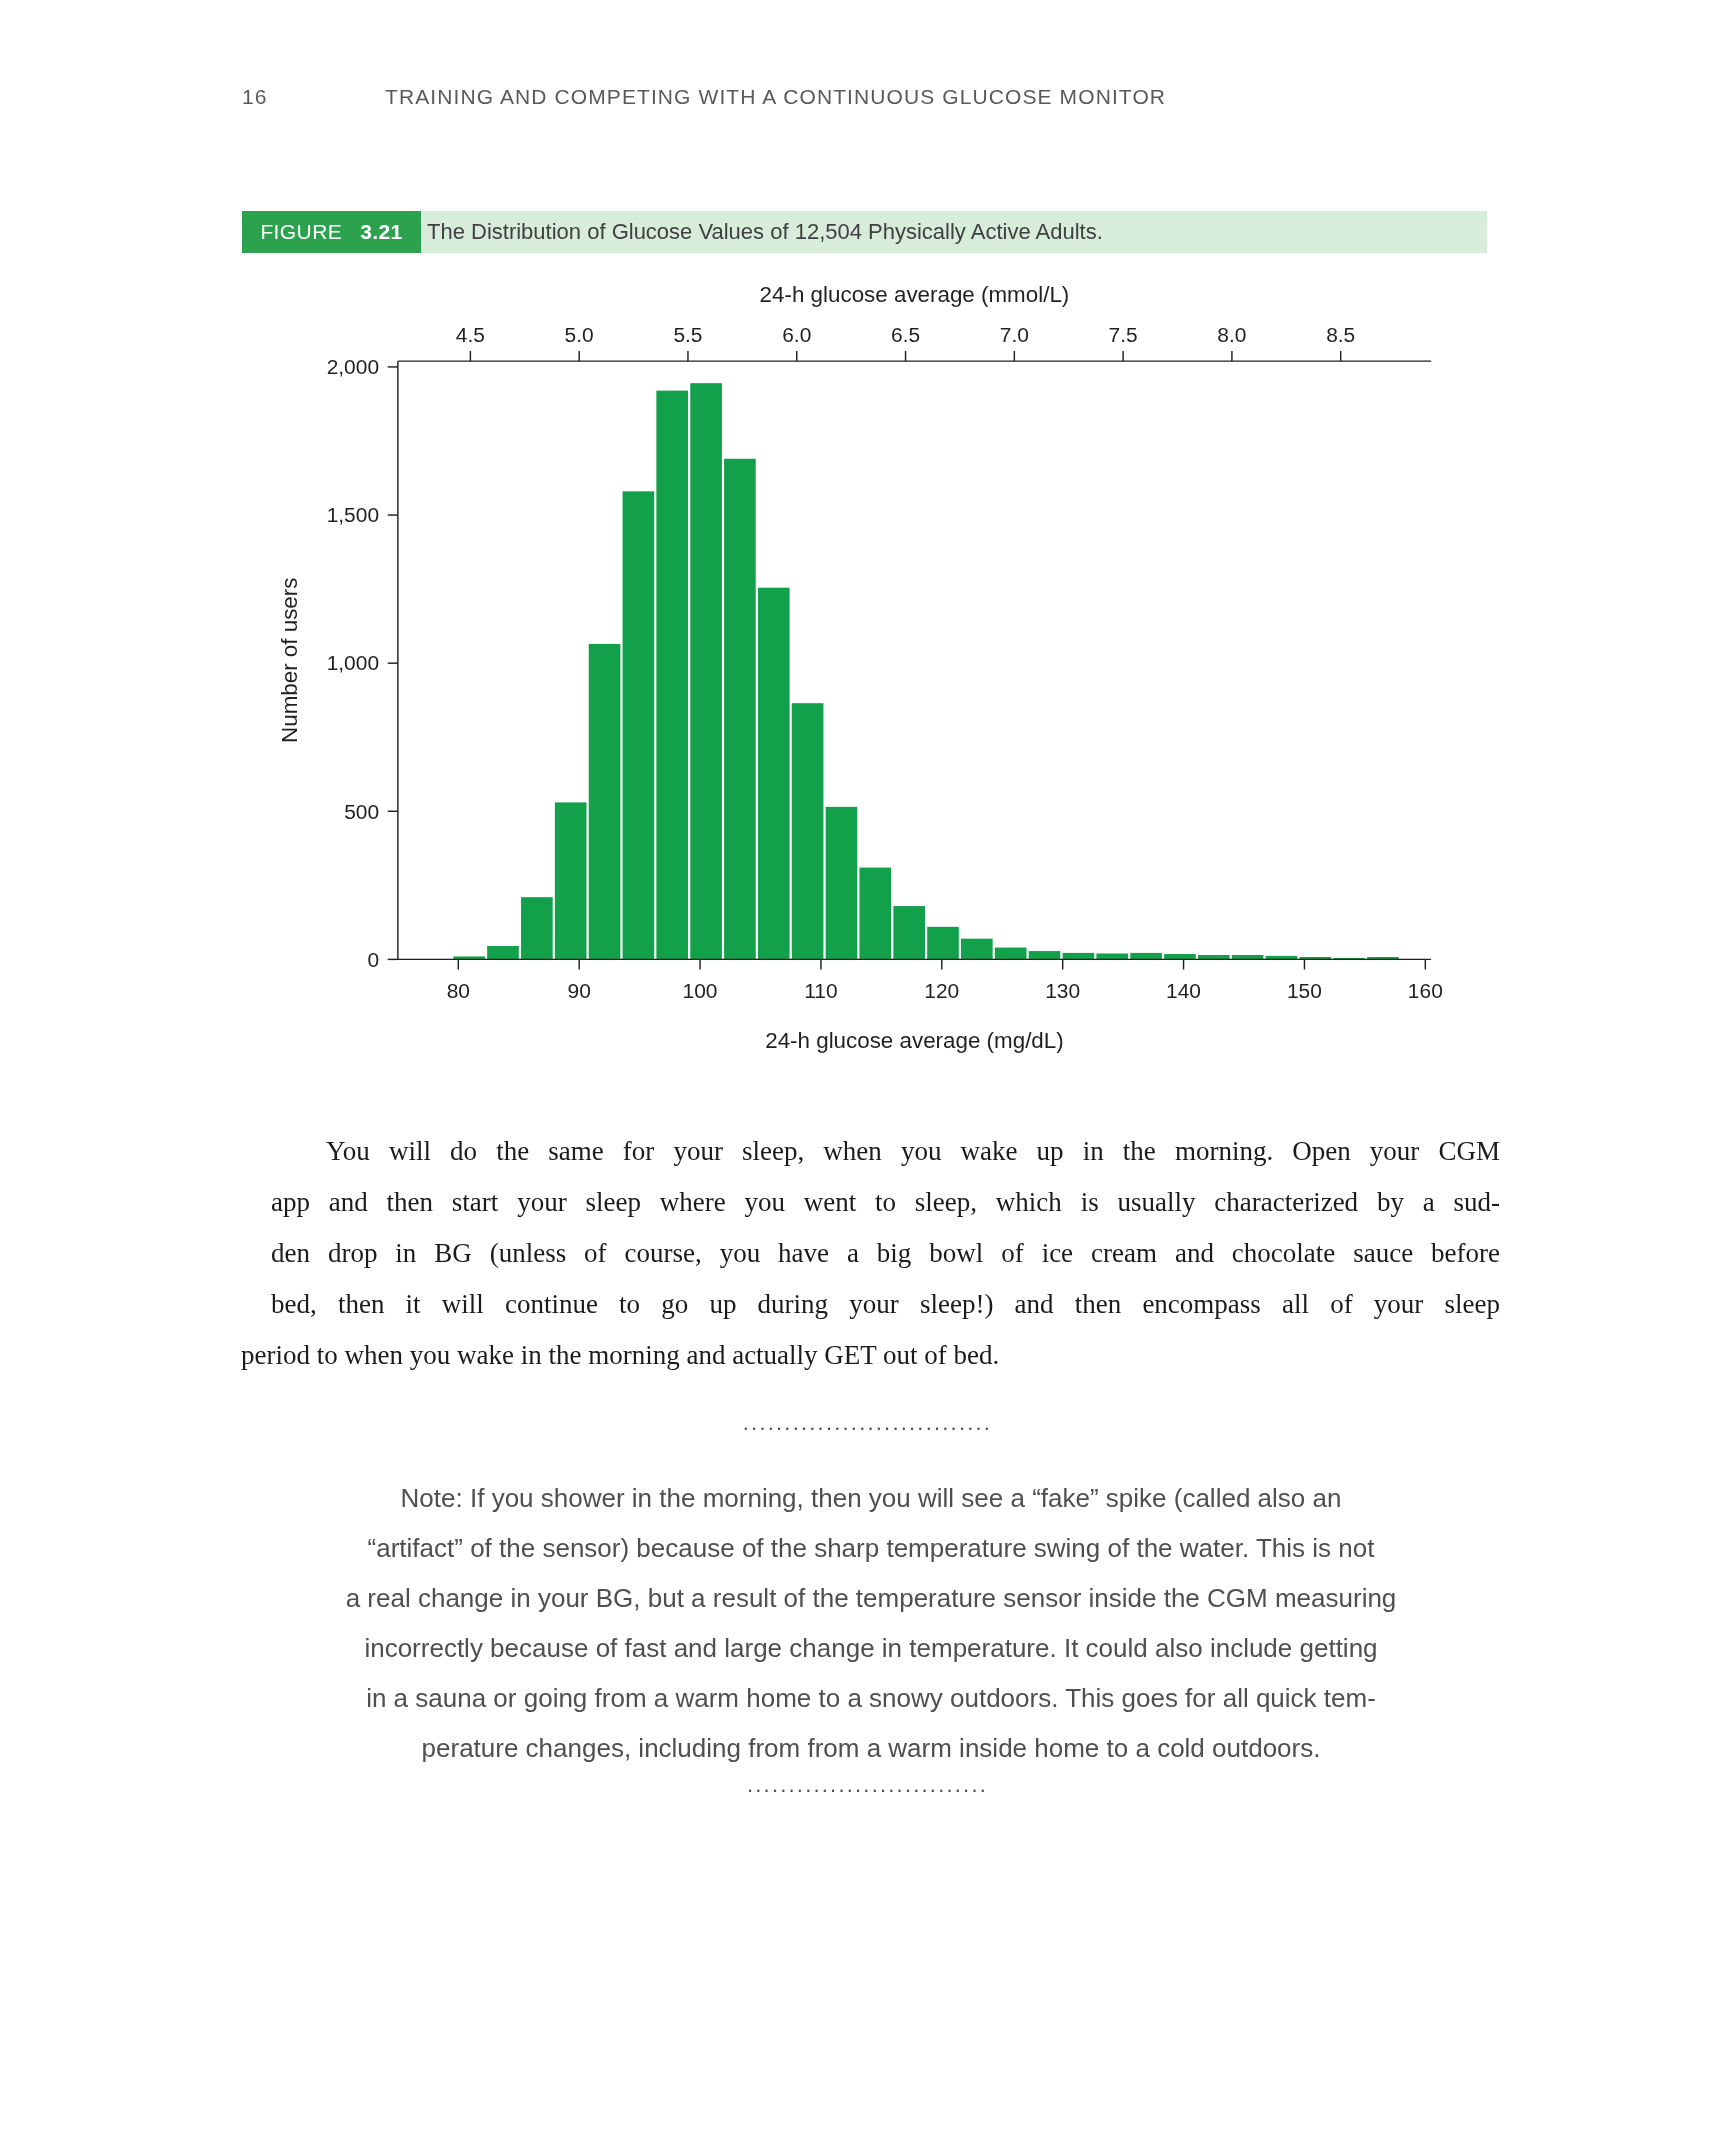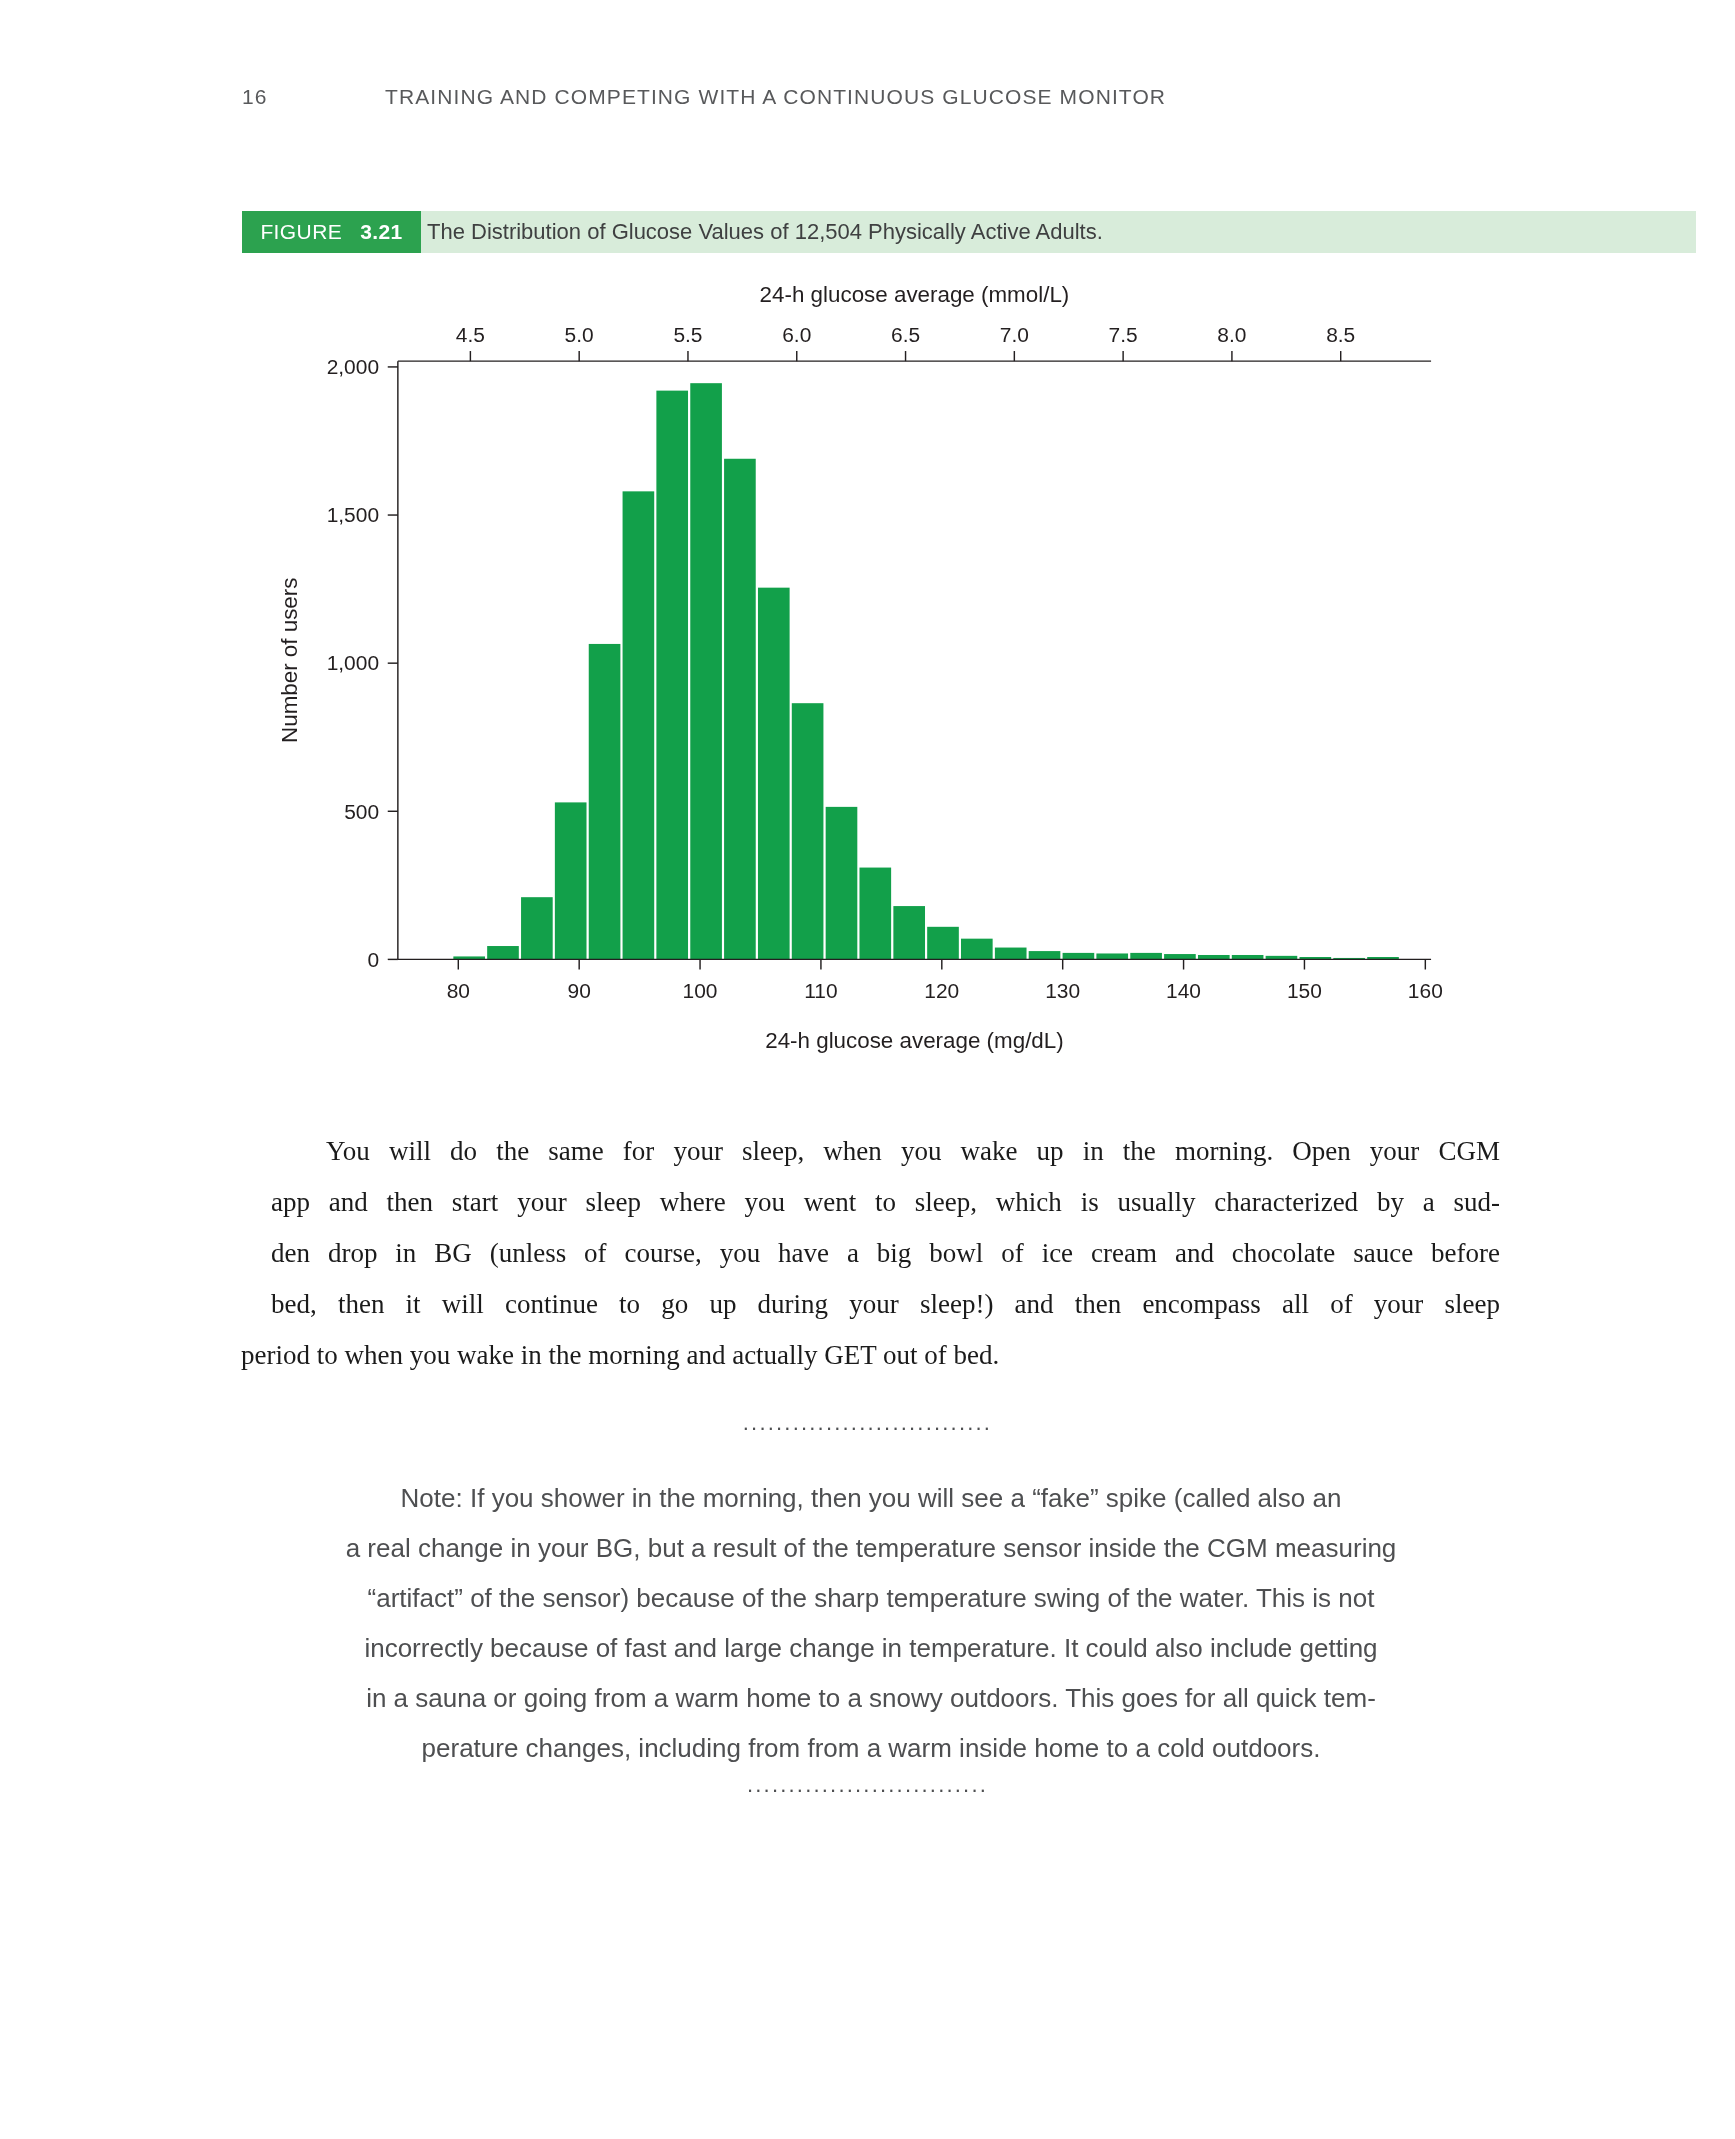--- a/index.html
+++ b/index.html
@@ -6,21 +6,21 @@
   .page{position:relative;width:1735px;height:2140px;background:#ffffff;margin:0 auto;
         font-family:"Liberation Sans",sans-serif;overflow:hidden;}
 
   
   .running-head{position:absolute;top:85px;left:242px;right:217px;height:29px;
                 color:#58595b;font-size:21px;letter-spacing:1.1px;}
   .pagenum{position:absolute;left:0;top:0;}
   .rh-title{position:absolute;left:143px;top:0;white-space:nowrap;}
 
   
-  .figure-head{position:absolute;top:211px;left:242px;width:1454px;height:42px;display:flex;text-align:right;}
+  .figure-head{position:absolute;top:211px;left:242px;width:1245px;height:42px;display:flex;text-align:right;}
   .fig-label{width:179px;flex:0 0 179px;background:var(--green,#2ca24f);color:#ffffff;
              display:flex;align-items:center;justify-content:center;font-size:21px;letter-spacing:0.4px;}
   .fig-label b{margin-left:18px;}
   .fig-caption{flex:1;background:var(--lightgreen,#d8ecda);color:#3f4041;font-size:22px;
                display:flex;align-items:center;padding-left:6px;}
 
   
   #chart-svg{position:absolute;left:246px;top:273px;}
   #chart-svg text{font-family:"Liberation Sans",sans-serif;}
 
@@ -147,22 +147,22 @@
     <div class="bl just">app and then start your sleep where you went to sleep, which is usually characterized by a sud-</div>
     <div class="bl just">den drop in BG (unless of course, you have a big bowl of ice cream and chocolate sauce before</div>
     <div class="bl just">bed, then it will continue to go up during your sleep!) and then encompass all of your sleep</div>
     <div class="bl plain">period to when you wake in the morning and actually GET out of bed.</div>
   </div>
 
   <div class="dots dots-top">..............................</div>
 
   <div class="note">
     <div>Note: If you shower in the morning, then you will see a “fake” spike (called also an</div>
+    <div>“artifact” of the sensor) because of the sharp temperature swing of the water. This is not</div>
     <div>a real change in your BG, but a result of the temperature sensor inside the CGM measuring</div>
-    <div>“artifact” of the sensor) because of the sharp temperature swing of the water. This is not</div>
     <div>incorrectly because of fast and large change in temperature. It could also include getting</div>
     <div>in a sauna or going from a warm home to a snowy outdoors. This goes for all quick tem-</div>
     <div>perature changes, including from from a warm inside home to a cold outdoors.</div>
   </div>
 
   <div class="dots dots-bottom">.............................</div>
 
 </div>
 
 

